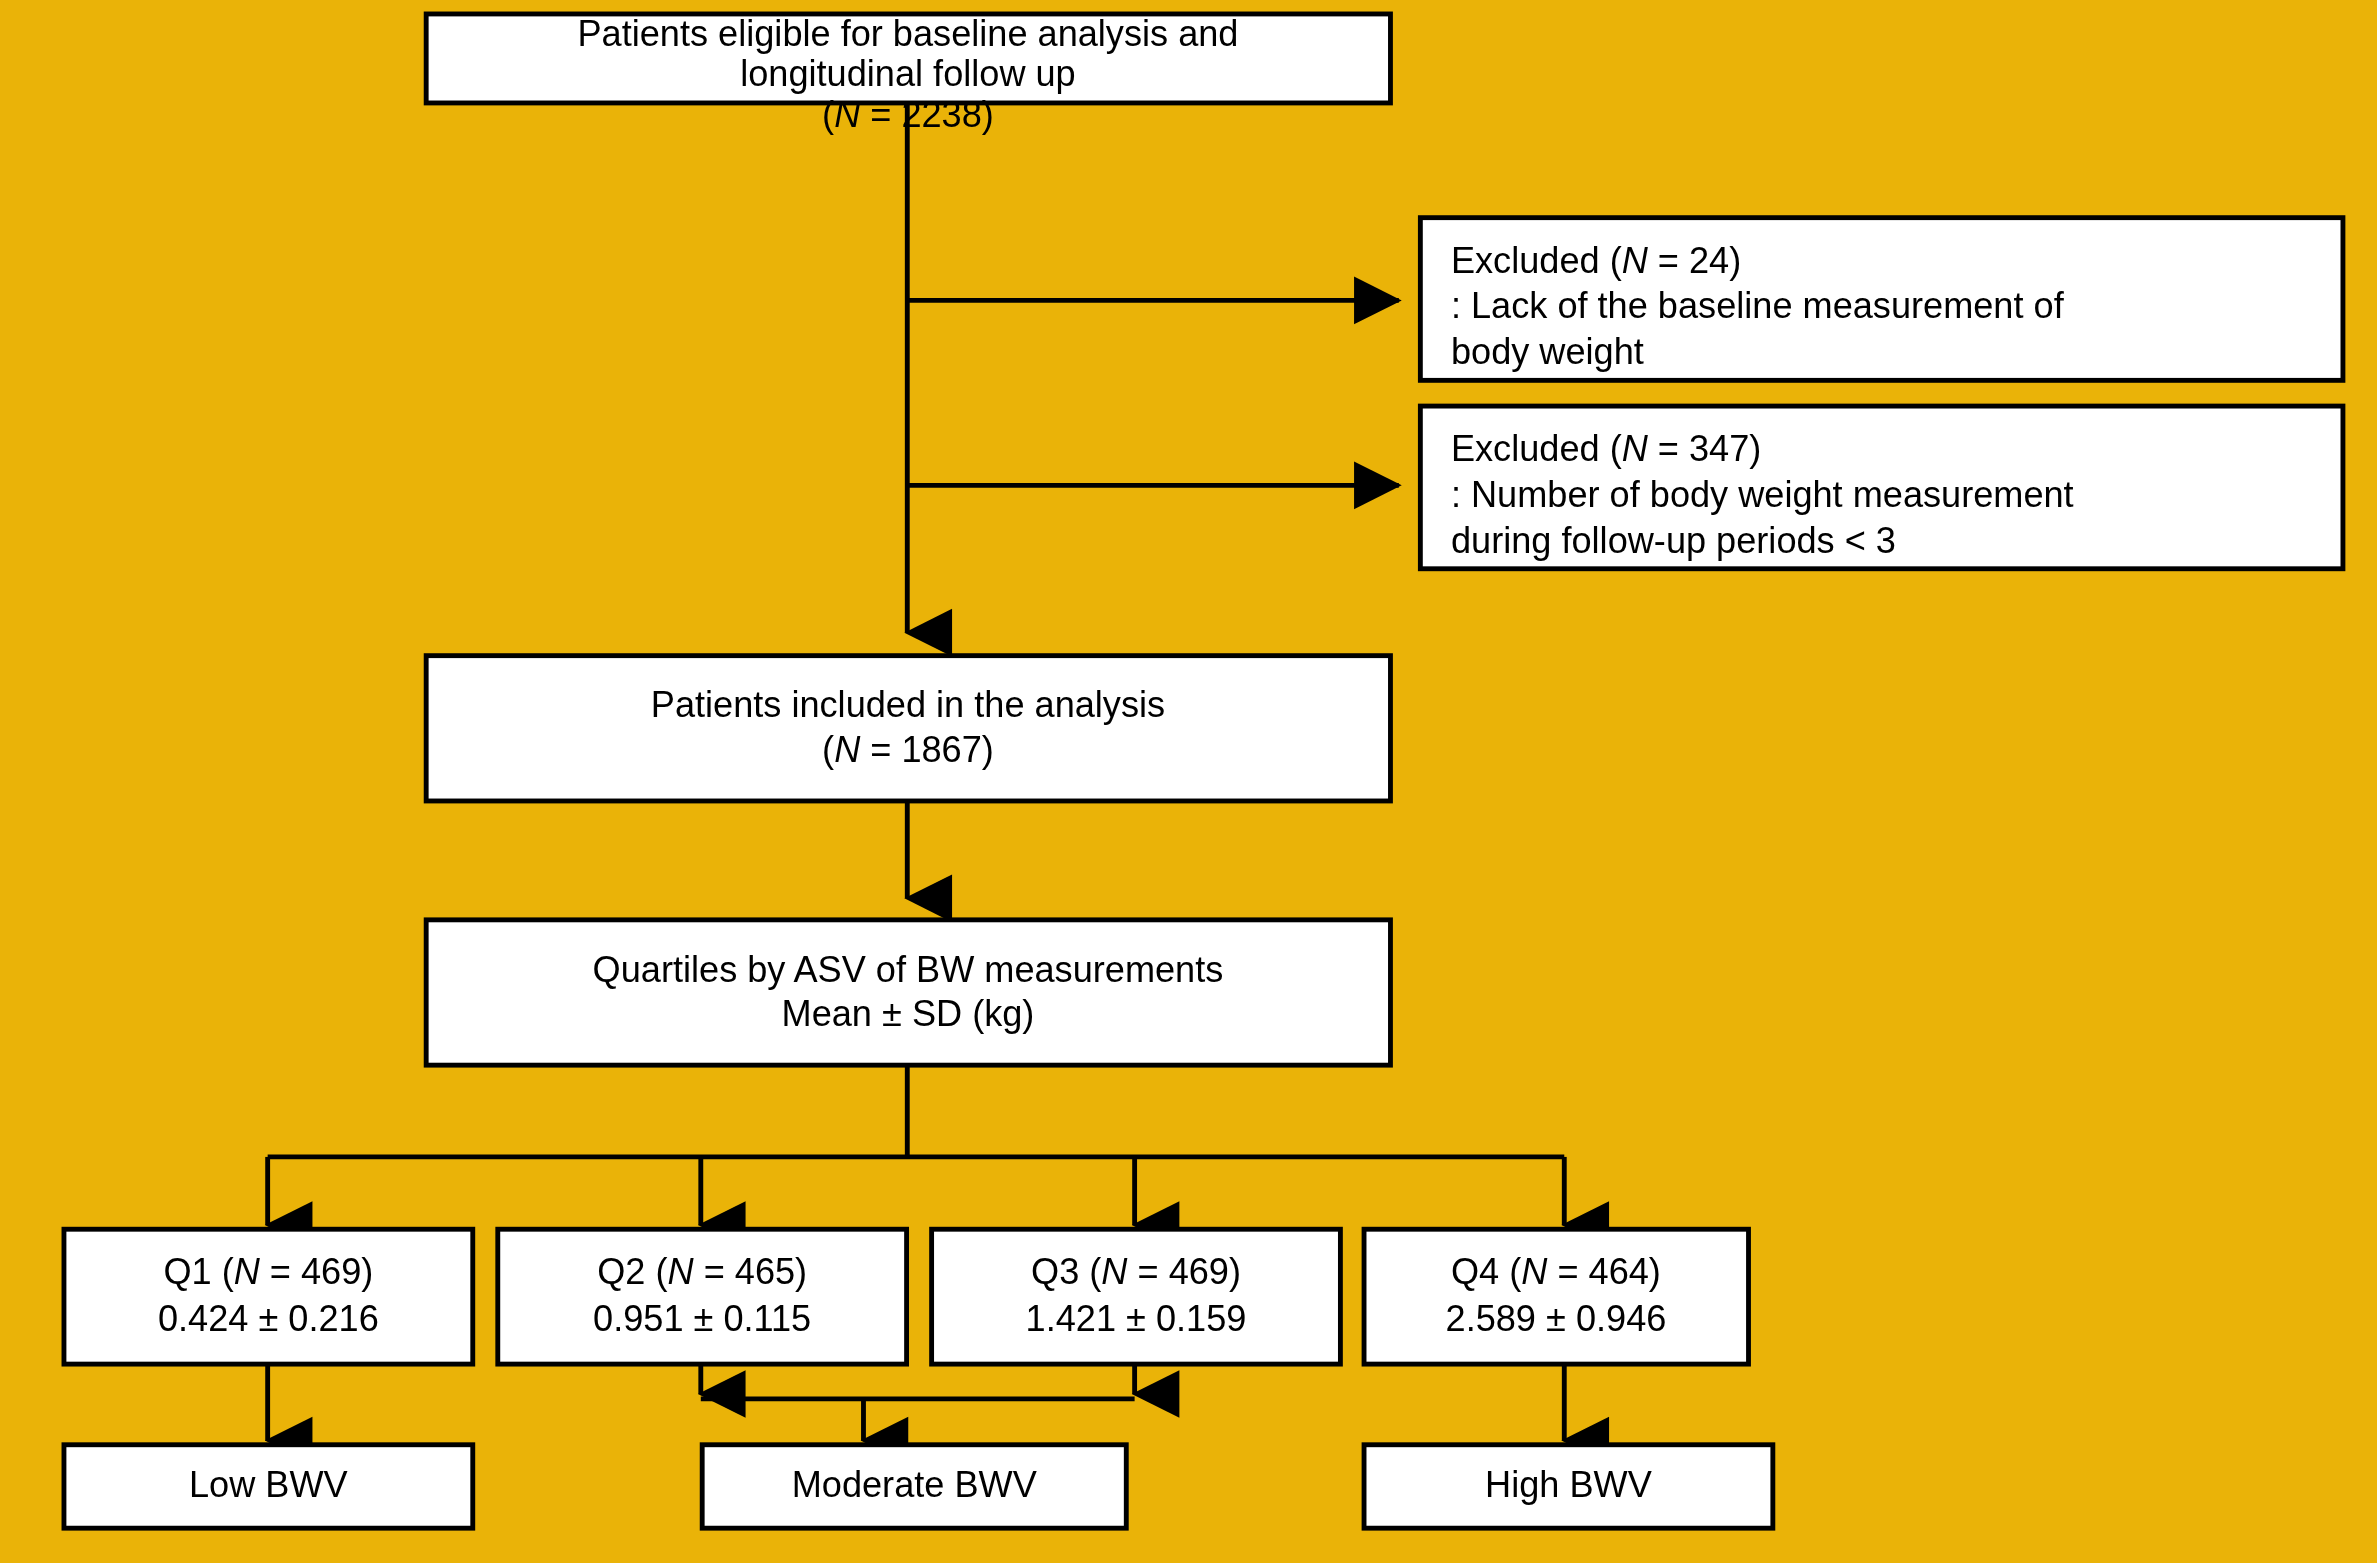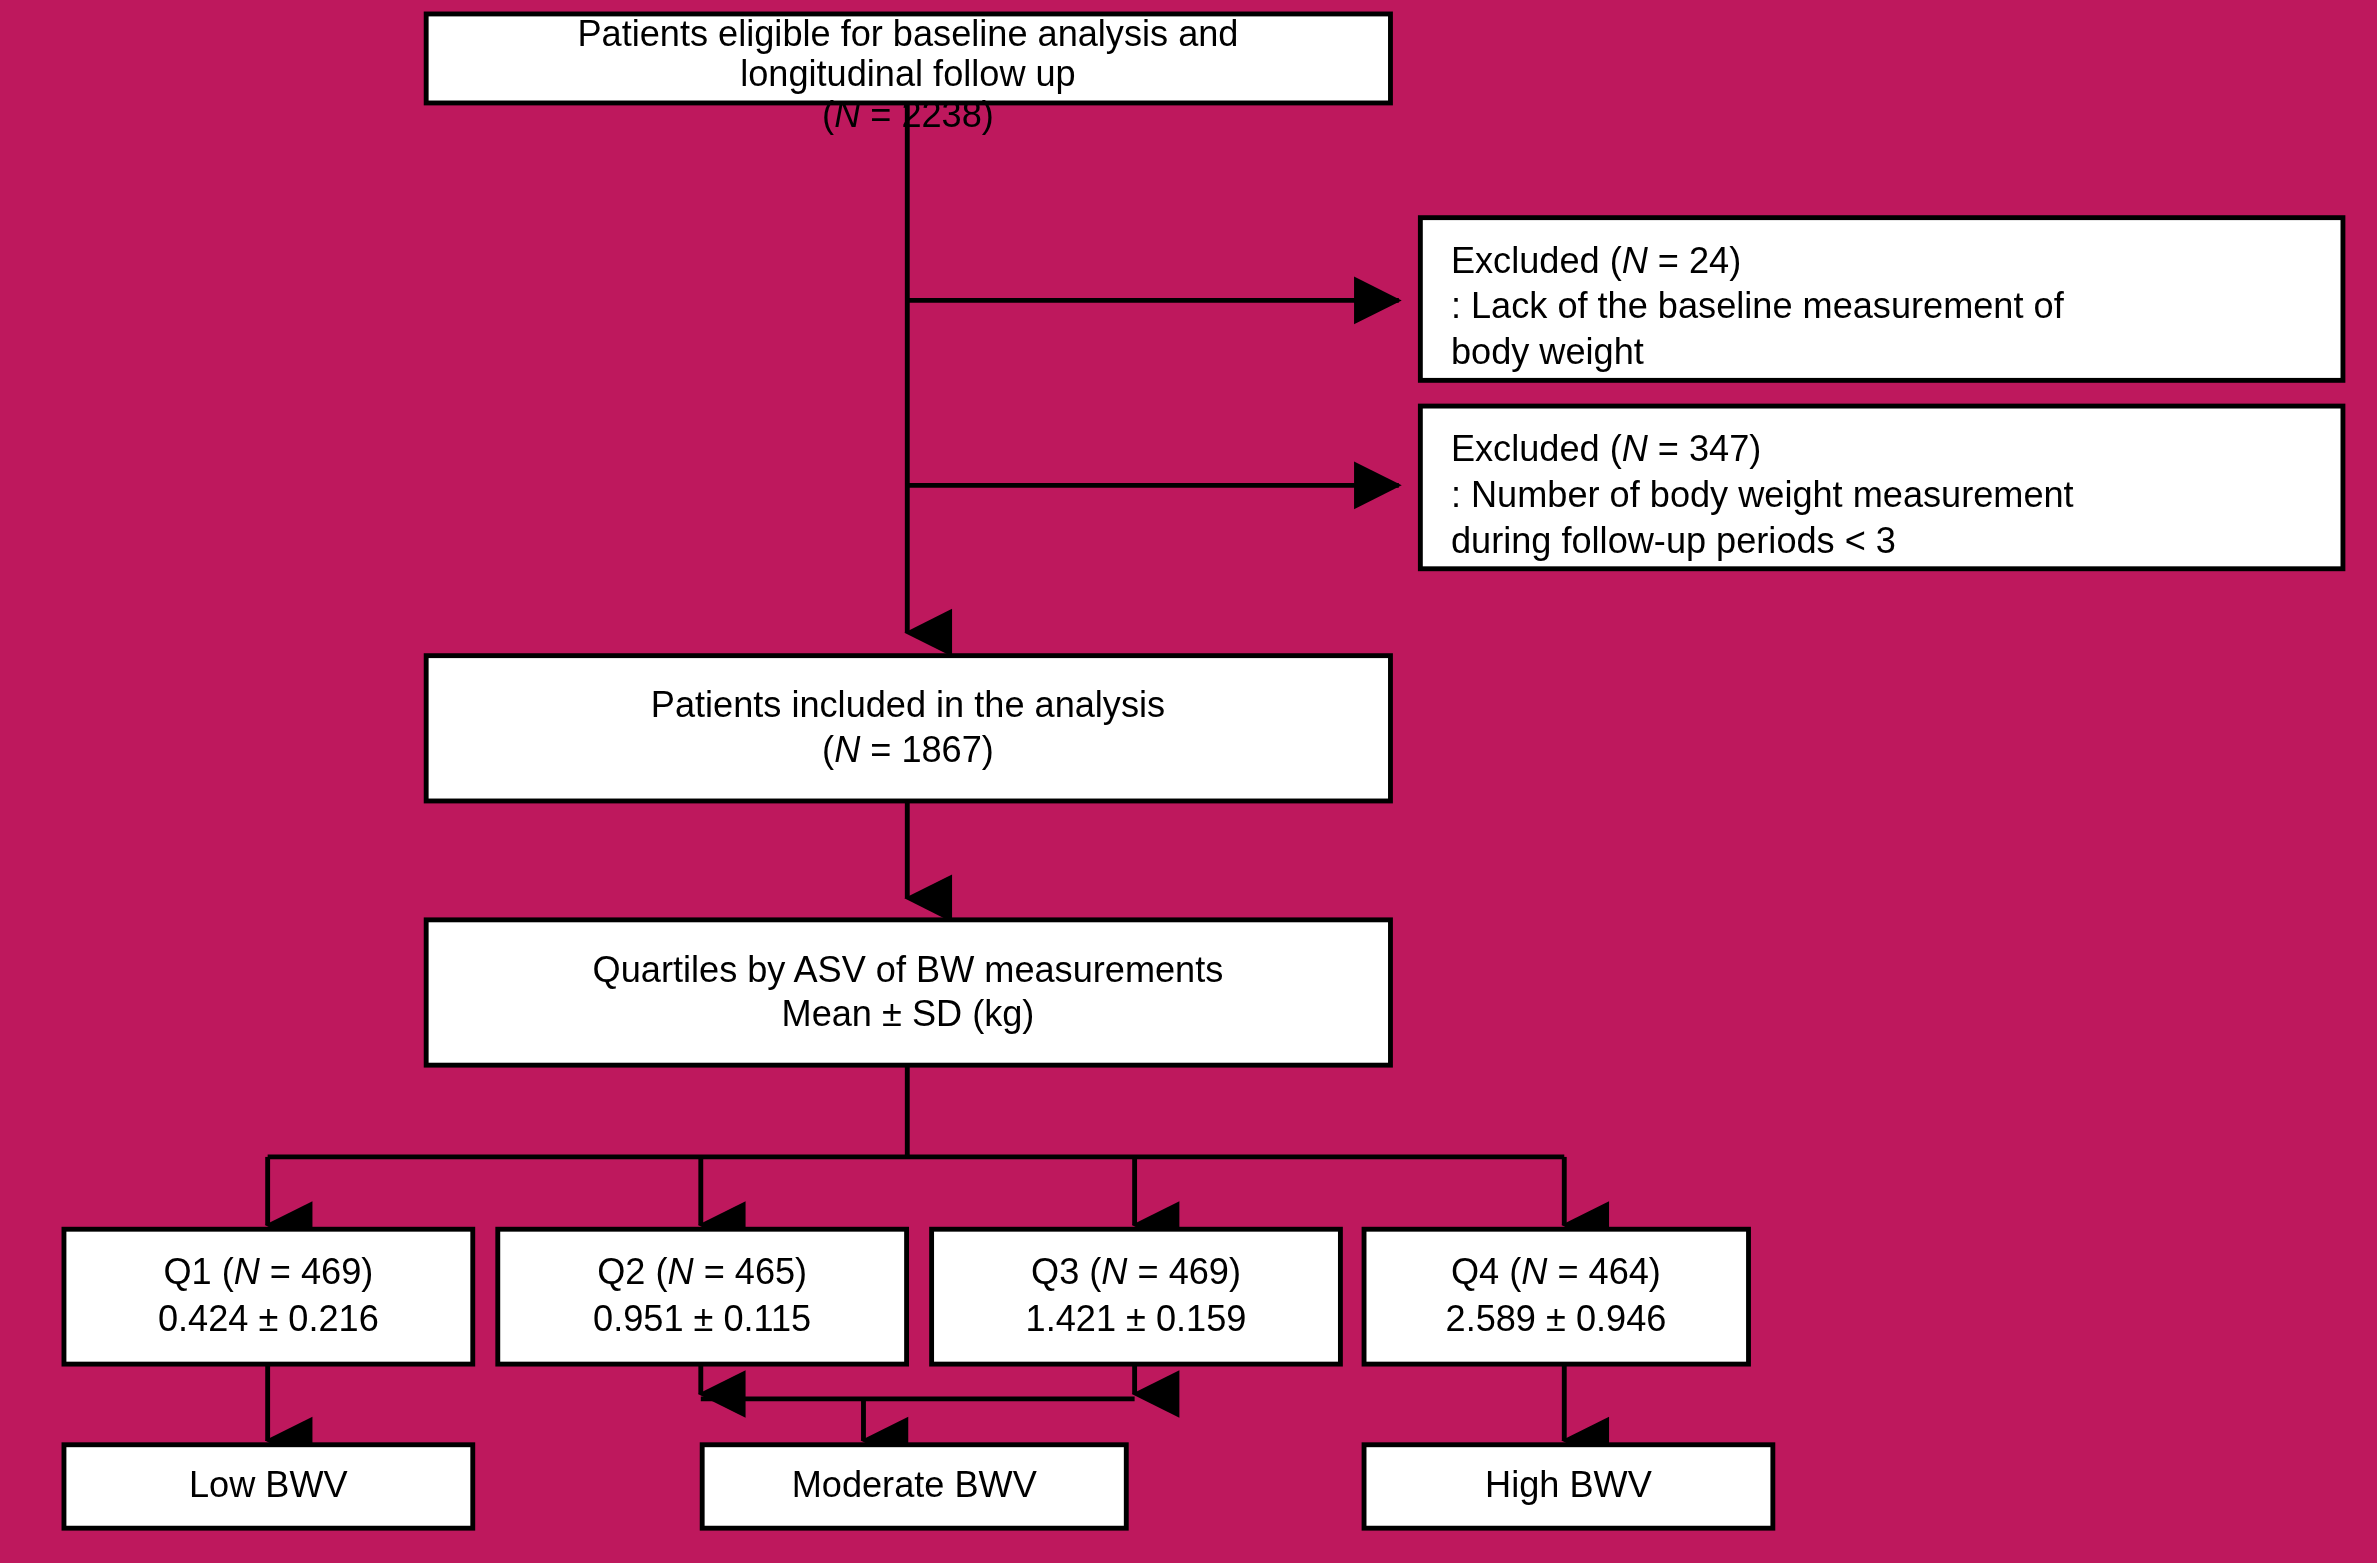--- a/index.html
+++ b/index.html
@@ -4,21 +4,21 @@
 <style>
   html, body {
     margin: 0;
     padding: 0;
     background: #ffffff;
   }
   #stage {
     position: relative;
     width: 2377px;
     height: 1563px;
-    background: #be185d;
+    background: #eab308;
     font-family: "Liberation Sans", sans-serif;
   }
   svg.flow {
     position: absolute;
     left: 0;
     top: 0;
     width: 2377px;
     height: 1563px;
   }
   .fbox {

